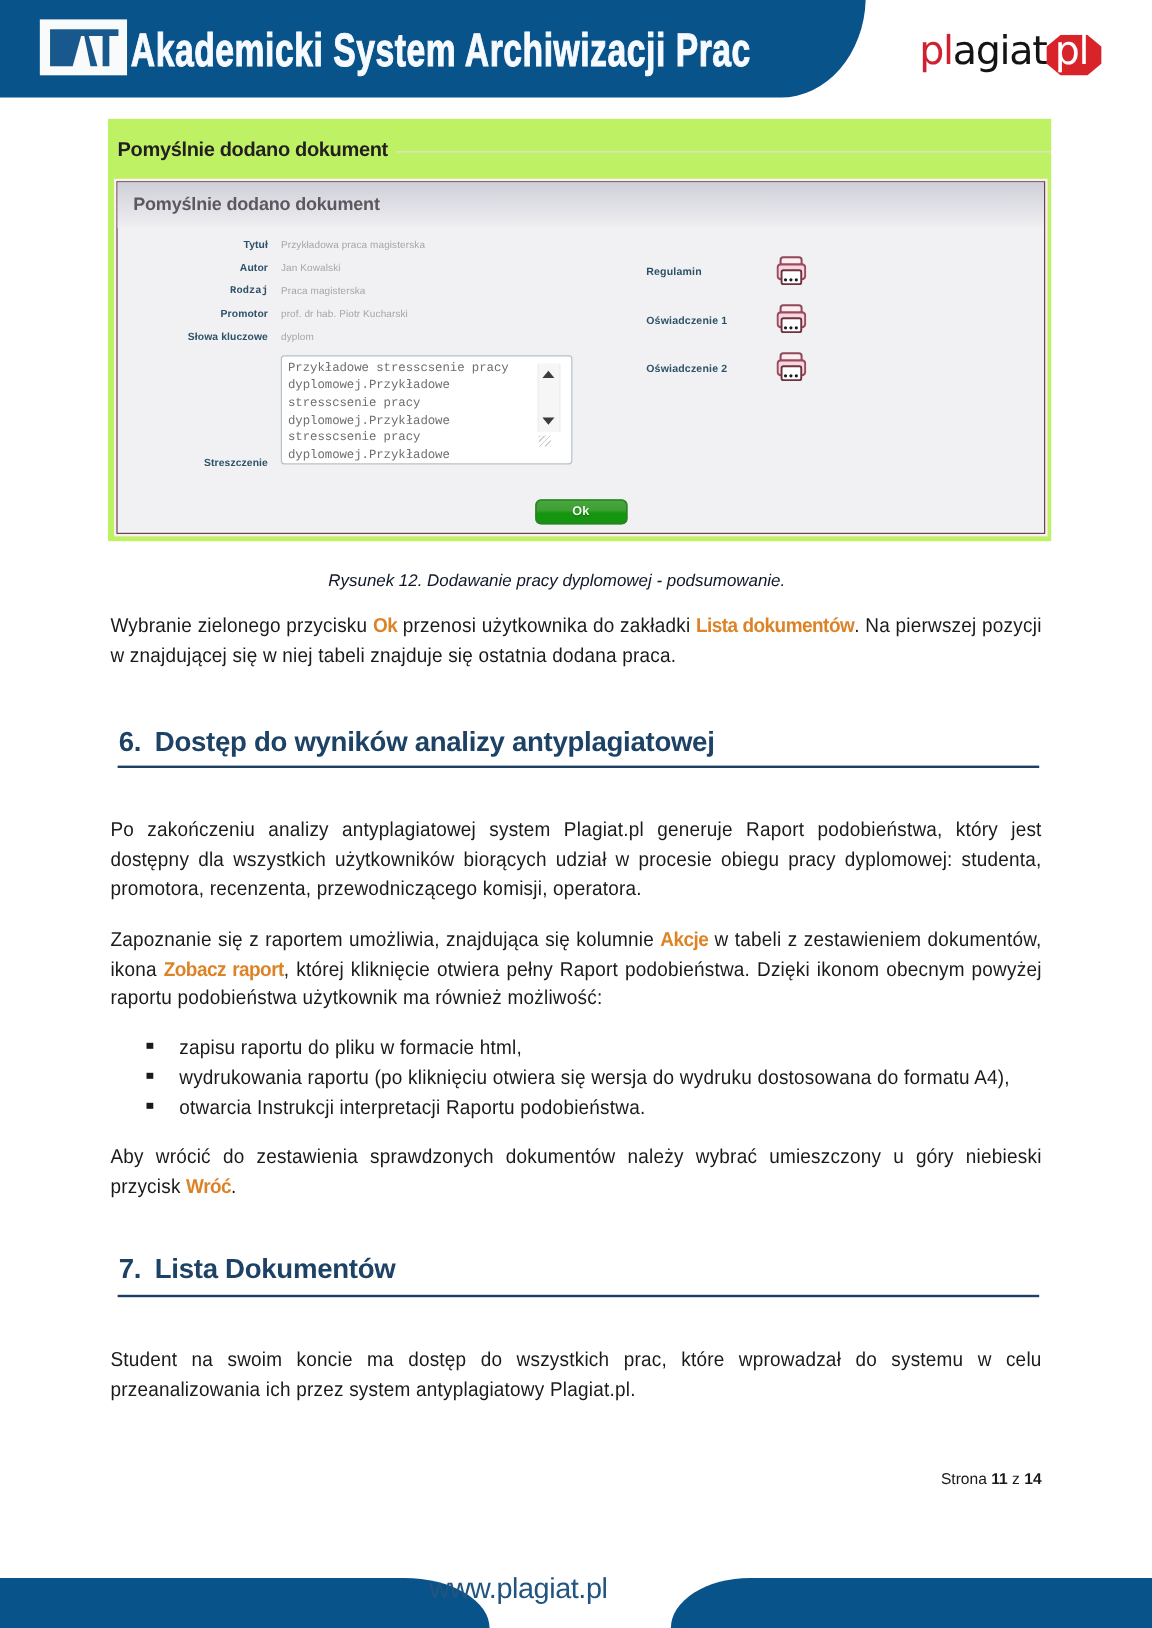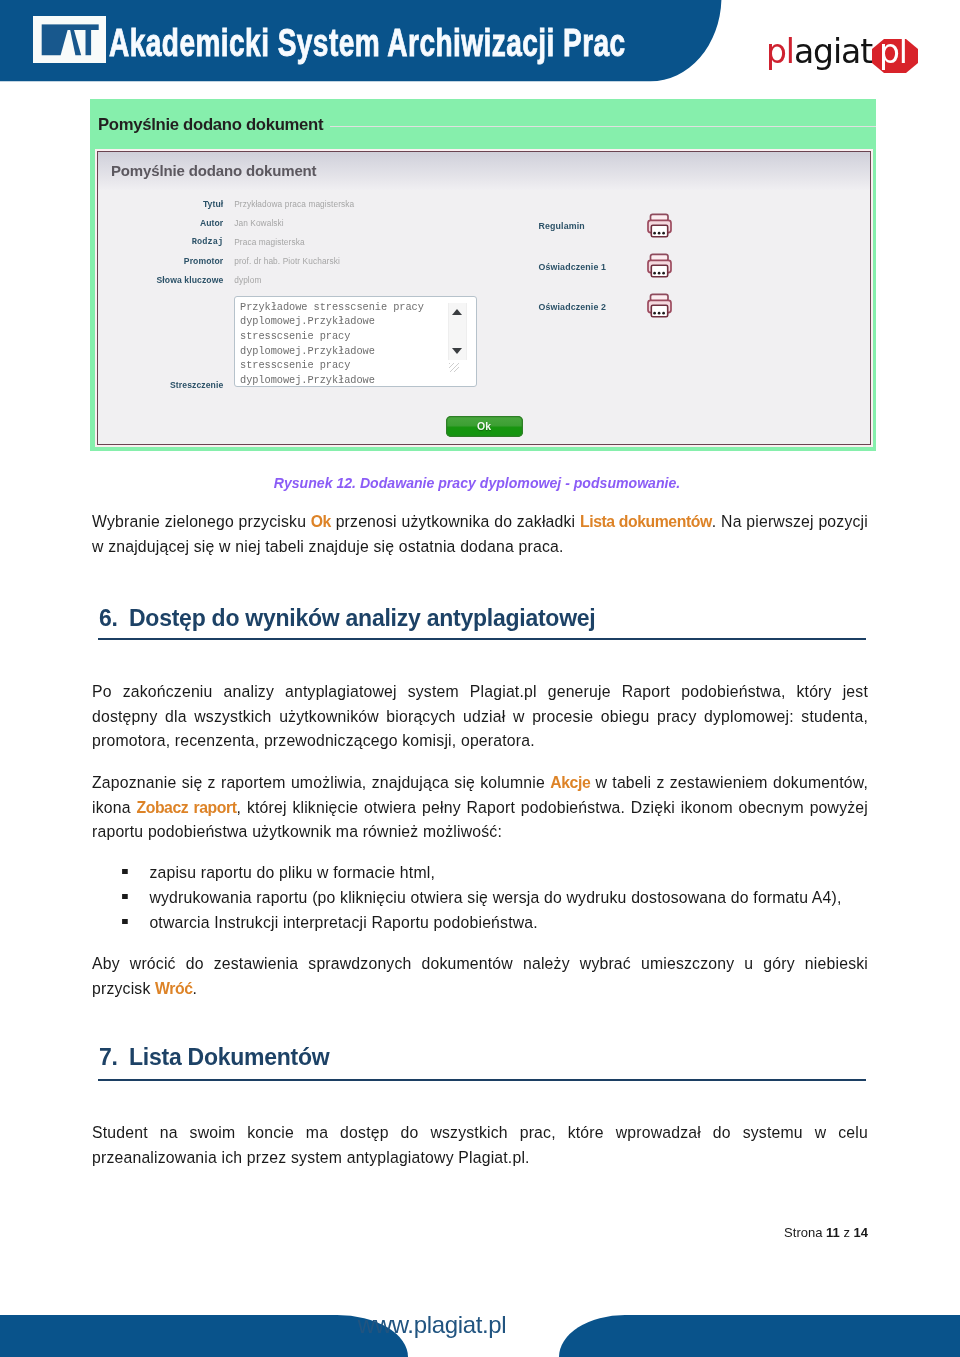--- a/index.html
+++ b/index.html
@@ -10,29 +10,29 @@
 
   
   .hdr-band{position:absolute;left:0;top:0;width:725px;height:70px;}
   .hdr-band-bg{position:absolute;left:0;top:0;}
   .hdr-logo{position:absolute;left:33px;top:16px;width:73px;height:47px;}
   .hdr-title{position:absolute;left:109px;top:23px;color:#f7fbff;
              font-family:"Liberation Sans",sans-serif;
              font-weight:700;font-size:39px;line-height:39px;letter-spacing:0.6px;white-space:nowrap;
              transform:scaleX(0.720);transform-origin:0 0;
              -webkit-text-stroke:0.9px #f7fbff;}
-  .plagiat-logo{position:absolute;left:766px;top:29px;width:170px;height:48px;}
+  .plagiat-logo{position:absolute;left:766px;top:19px;width:170px;height:48px;}
   .plagiat-logo span{font-family:"DejaVu Sans",sans-serif;font-weight:400;font-size:33px;line-height:33px;}
   .pg-p{position:absolute;left:0;top:6px;color:#cf2230;letter-spacing:-1.1px;}
   .pg-rest{position:absolute;left:28px;top:6px;color:#141414;letter-spacing:-1.1px;}
   .pg-badge{position:absolute;left:106px;top:10px;}
   .pg-pl{position:absolute;left:113px;top:6px;color:#ffffff;letter-spacing:-1.2px;font-size:32px;}
 
   
-  .shot{position:absolute;left:90px;top:99px;width:786px;height:352px;background:#86efac;}
+  .shot{position:absolute;left:90px;top:99px;width:786px;height:352px;background:#bef264;}
   .shot-title{position:absolute;left:8px;top:16px;font-size:16.7px;font-weight:700;
               color:#231f20;white-space:nowrap;letter-spacing:-0.3px;}
   .shot-rule{position:absolute;left:240px;top:27px;width:546px;height:1px;background:#e0e0e0;}
 
   .panel{position:absolute;left:7px;top:52px;width:774px;height:294px;
          background:#f1f0f2;border:1px solid #6a4450;box-sizing:border-box;box-shadow:0 0 0 2px #fbeff1;}
   .panel-hd{position:absolute;left:0;top:0;width:100%;height:38px;
             background:linear-gradient(to bottom,#cfcfd9 0%,#d9d9e1 30%,#e6e5ea 70%,#f0eff2 100%);}
   .panel-hd span{position:absolute;left:13px;top:10px;font-size:15px;font-weight:700;color:#5c585f;letter-spacing:-0.15px;}
 
@@ -55,22 +55,22 @@
   .rt-lbl{position:absolute;font-weight:700;color:#2c5268;font-size:8.8px;line-height:10px;letter-spacing:0.15px;}
   .printer{position:absolute;width:25px;height:26px;}
 
   .okbtn{position:absolute;left:347.6px;top:263.7px;width:77px;height:21.3px;border-radius:5px;
          background:linear-gradient(to bottom,#4aa83f 0%,#3c9f33 45%,#17950f 55%,#139510 100%);
          box-shadow:inset 0 0 0 1.3px #2e7f27;
          color:#f2fbf0;font-size:10.5px;font-weight:700;text-align:center;line-height:21.3px;
          letter-spacing:0.2px;text-shadow:0 1px 1px rgba(0,0,0,.35);}
 
   
-  .caption{position:absolute;left:89px;top:475px;width:776px;text-align:center;
-           font-size:14.1px;font-weight:700;font-style:italic;color:#8b5cf6;line-height:16px;}
+  .caption{position:absolute;left:76px;top:475px;width:776px;text-align:center;
+           font-size:14.1px;font-weight:400;font-style:italic;color:#0f172a;line-height:16px;}
   .para{position:absolute;left:92px;width:825px;font-size:16.8px;line-height:24.7px;letter-spacing:0.2px;
         color:#1a1a1a;text-align:justify;transform:scaleX(0.9406);transform-origin:0 0;}
   .or{color:#dd8327;font-weight:700;letter-spacing:-0.45px;}
 
   .h2{position:absolute;left:99px;width:776px;color:#1d4266;font-weight:700;font-size:23px;
       line-height:23px;letter-spacing:-0.25px;}
   .h2 .num{display:inline-block;width:30px;}
   .h2rule{position:absolute;left:98px;width:768px;height:2px;background:#1c3f63;}
 
   .bullets{position:absolute;left:92px;width:825px;font-size:16.8px;line-height:24.8px;letter-spacing:0.2px;color:#1a1a1a;

